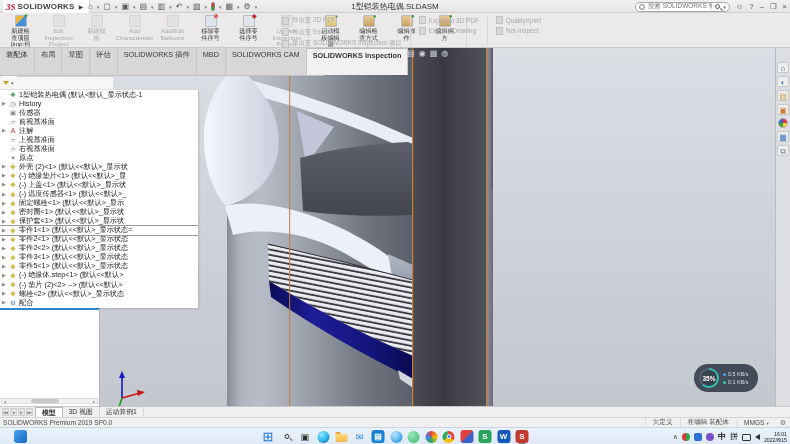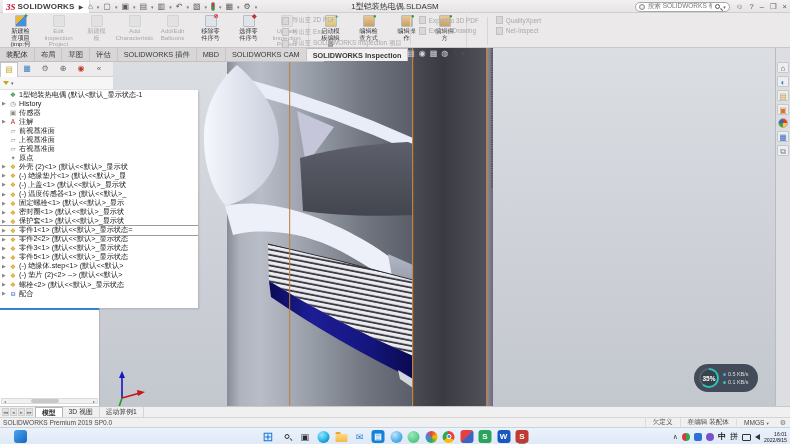--- a/index.html
+++ b/index.html
@@ -33,21 +33,21 @@
   .rbtn .ln { font-size:6.2px; line-height:6.6px; color:#333; white-space:nowrap; }
   .rbtn.disabled .ln { color:#aaa8a9; }
   .rbtn.disabled .ric { opacity:.45; filter:grayscale(1); }
   .vsep { width:1px; height:32px; background:#d7d5d6; margin:1px 2px 0 2px; }
   .exports { position:absolute; left:282px; top:3px; display:flex; gap:6px; }
   .exp-col { display:flex; flex-direction:column; gap:2.5px; }
   .exp-item { display:flex; align-items:center; gap:3px; font-size:6.4px; color:#aaa8a9; white-space:nowrap; }
   .exp-item .ei { width:7px; height:8px; background:#d9d7d8; border:1px solid #c2c0c1; }
 
   
-  .tabstrip { position:absolute; left:0; top:48px; width:324px; height:14px; background:#d8d6d7; display:flex; z-index:24; border-bottom:1px solid #c2c0c1; }
+  .tabstrip { position:absolute; left:0; top:48px; width:324px; height:28px; background:#d8d6d7; display:flex; z-index:24; border-bottom:1px solid #c2c0c1; }
   .ctab { font-size:7.3px; line-height:13px; padding:0 6px; color:#3a3a3a; border-right:1px solid #c8c6c7; white-space:nowrap; cursor:pointer; }
   .ctab.active { background:#f2f0f1; font-weight:bold; border-top:1px solid #bbb; }
 
   
   .viewport { position:absolute; left:100px; top:48px; width:675px; height:358px; z-index:1; }
   .headsup { position:absolute; left:266px; top:1px; display:flex; gap:4px; align-items:center; z-index:5; }
   .headsup .hi { font-size:8px; line-height:10px; }
   .perf { position:absolute; left:594px; top:316px; width:64px; height:28px; background:rgba(56,66,77,.93); border-radius:14px; display:flex; align-items:center; padding:0 5px; gap:4px; z-index:6; }
   .perf .ring { width:20px; height:20px; border-radius:50%; background:conic-gradient(#2ec4b6 0 62%, #55606c 62% 100%); display:flex; align-items:center; justify-content:center; }
   .perf .ring .inner { width:16px; height:16px; border-radius:50%; background:#38424d; color:#fff; font-size:6.5px; font-weight:bold; display:flex; align-items:center; justify-content:center; }
@@ -457,30 +457,30 @@
       <span class="ar">▶</span>
       <span class="tic" style="color: rgb(102, 102, 102);">◷</span>
       <span class="tl">History</span>
     </div>
     <div class="trow">
       <span class="ar"></span>
       <span class="tic" style="color: rgb(136, 136, 136);">▣</span>
       <span class="tl">传感器</span>
     </div>
     <div class="trow">
-      <span class="ar">▶</span>
-      <span class="tic" style="color: rgb(176, 48, 48);">A</span>
-      <span class="tl">注解</span>
-    </div>
-    <div class="trow">
       <span class="ar"></span>
       <span class="tic" style="color: rgb(122, 138, 160);">▱</span>
       <span class="tl">前视基准面</span>
     </div>
     <div class="trow">
+      <span class="ar">▶</span>
+      <span class="tic" style="color: rgb(176, 48, 48);">A</span>
+      <span class="tl">注解</span>
+    </div>
+    <div class="trow">
       <span class="ar"></span>
       <span class="tic" style="color: rgb(122, 138, 160);">▱</span>
       <span class="tl">上视基准面</span>
     </div>
     <div class="trow">
       <span class="ar"></span>
       <span class="tic" style="color: rgb(122, 138, 160);">▱</span>
       <span class="tl">右视基准面</span>
     </div>
     <div class="trow">
@@ -520,20 +520,25 @@
     </div>
     <div class="trow">
       <span class="ar">▶</span>
       <span class="tic" style="color: rgb(212, 160, 23);">❖</span>
       <span class="tl">保护套&lt;1&gt; (默认&lt;&lt;默认&gt;_显示状</span>
     </div>
     <div class="trow boxed">
       <span class="ar">▶</span>
       <span class="tic" style="color: rgb(212, 160, 23);">❖</span>
       <span class="tl">零件1&lt;1&gt; (默认&lt;&lt;默认&gt;_显示状态=</span>
+    </div>
+    <div class="trow">
+      <span class="ar">▶</span>
+      <span class="tic" style="color: rgb(212, 160, 23);">❖</span>
+      <span class="tl">零件2&lt;1&gt; (默认&lt;&lt;默认&gt;_显示状态</span>
     </div>
     <div class="trow">
       <span class="ar">▶</span>
       <span class="tic" style="color: rgb(212, 160, 23);">❖</span>
       <span class="tl">零件2&lt;2&gt; (默认&lt;&lt;默认&gt;_显示状态</span>
     </div>
     <div class="trow">
       <span class="ar">▶</span>
       <span class="tic" style="color: rgb(212, 160, 23);">❖</span>
       <span class="tl">零件3&lt;1&gt; (默认&lt;&lt;默认&gt;_显示状态</span>

